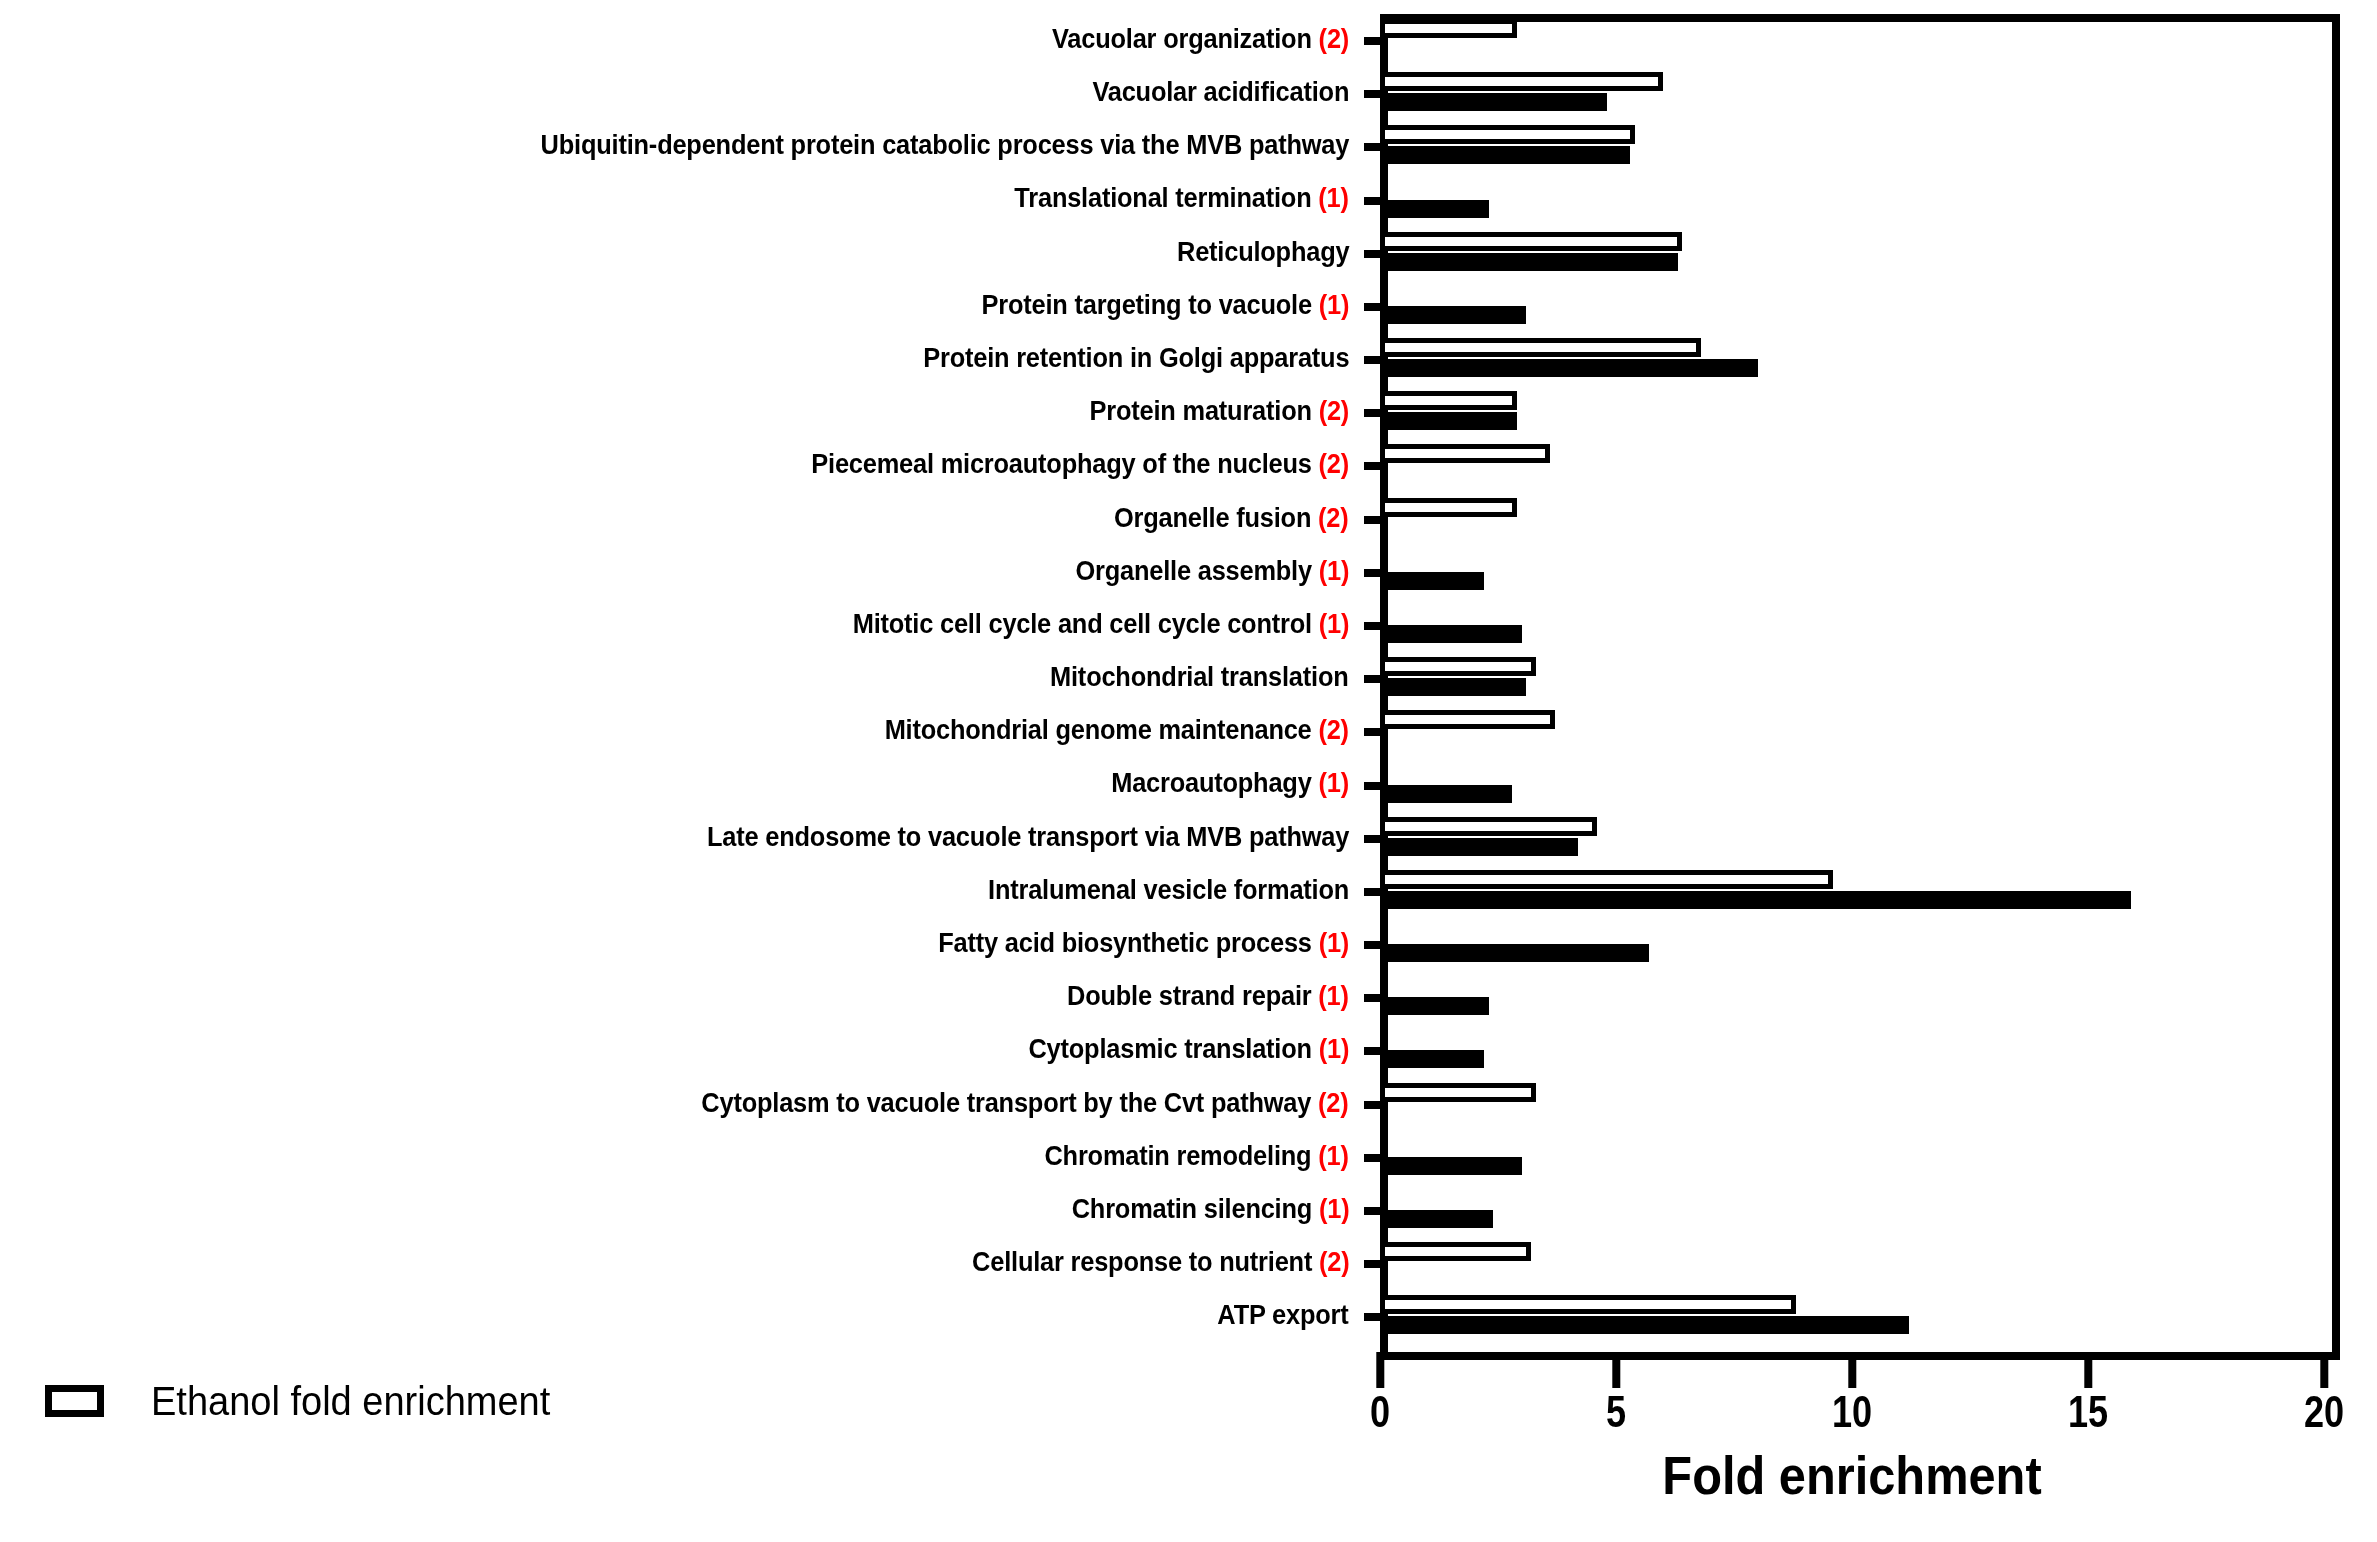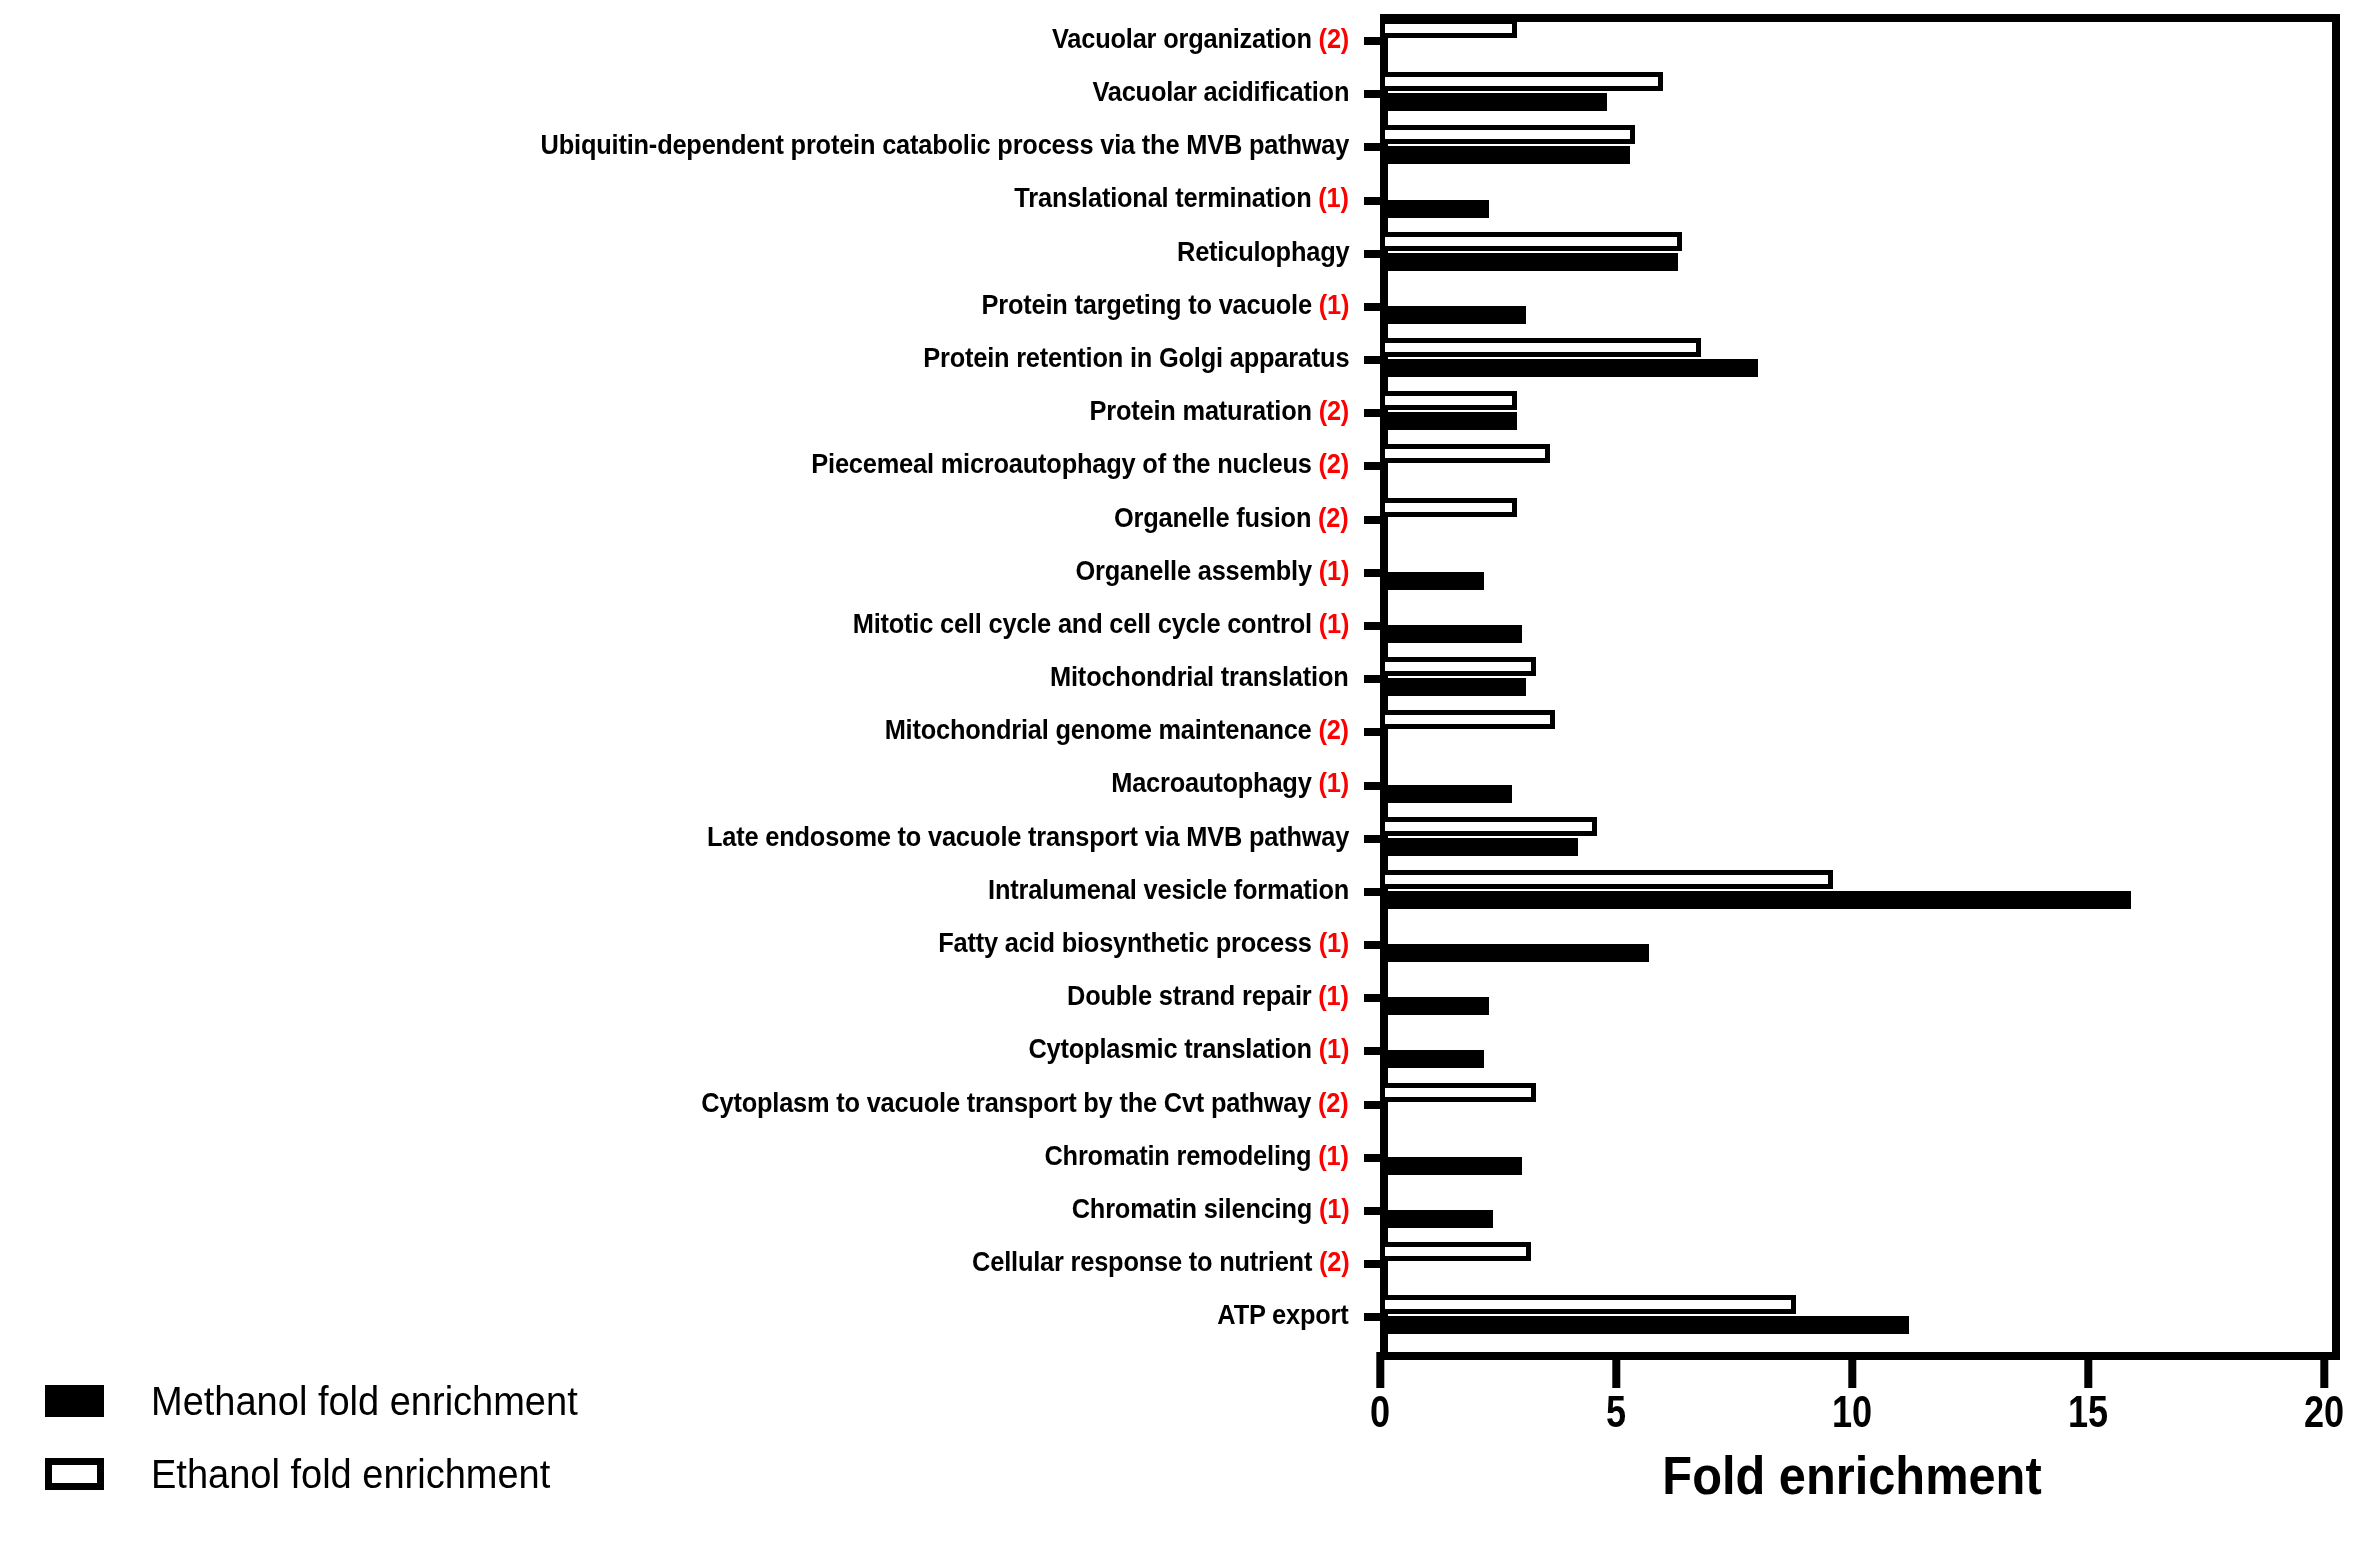--- a/index.html
+++ b/index.html
@@ -304,23 +304,19 @@
       <span class="xtick" style="left: 708px;"></span>
       <span class="xticklabel" style="left: 708px;">15</span>
       <span class="xtick" style="left: 944px;"></span>
       <span class="xticklabel" style="left: 944px;">20</span>
     </div>
 
   <div id="xaxis-title">Fold enrichment</div>
 
   <div id="legend">
     <div class="legend-item">
-      <span class="swatch filled"></span>
-      <span class="legend-label">Methanol fold enrichment</span>
-    </div>
-    <div class="legend-item">
       <span class="swatch hollow"></span>
       <span class="legend-label">Ethanol fold enrichment</span>
     </div>
   </div>
 
 </div>
 
 
 </body></html>

